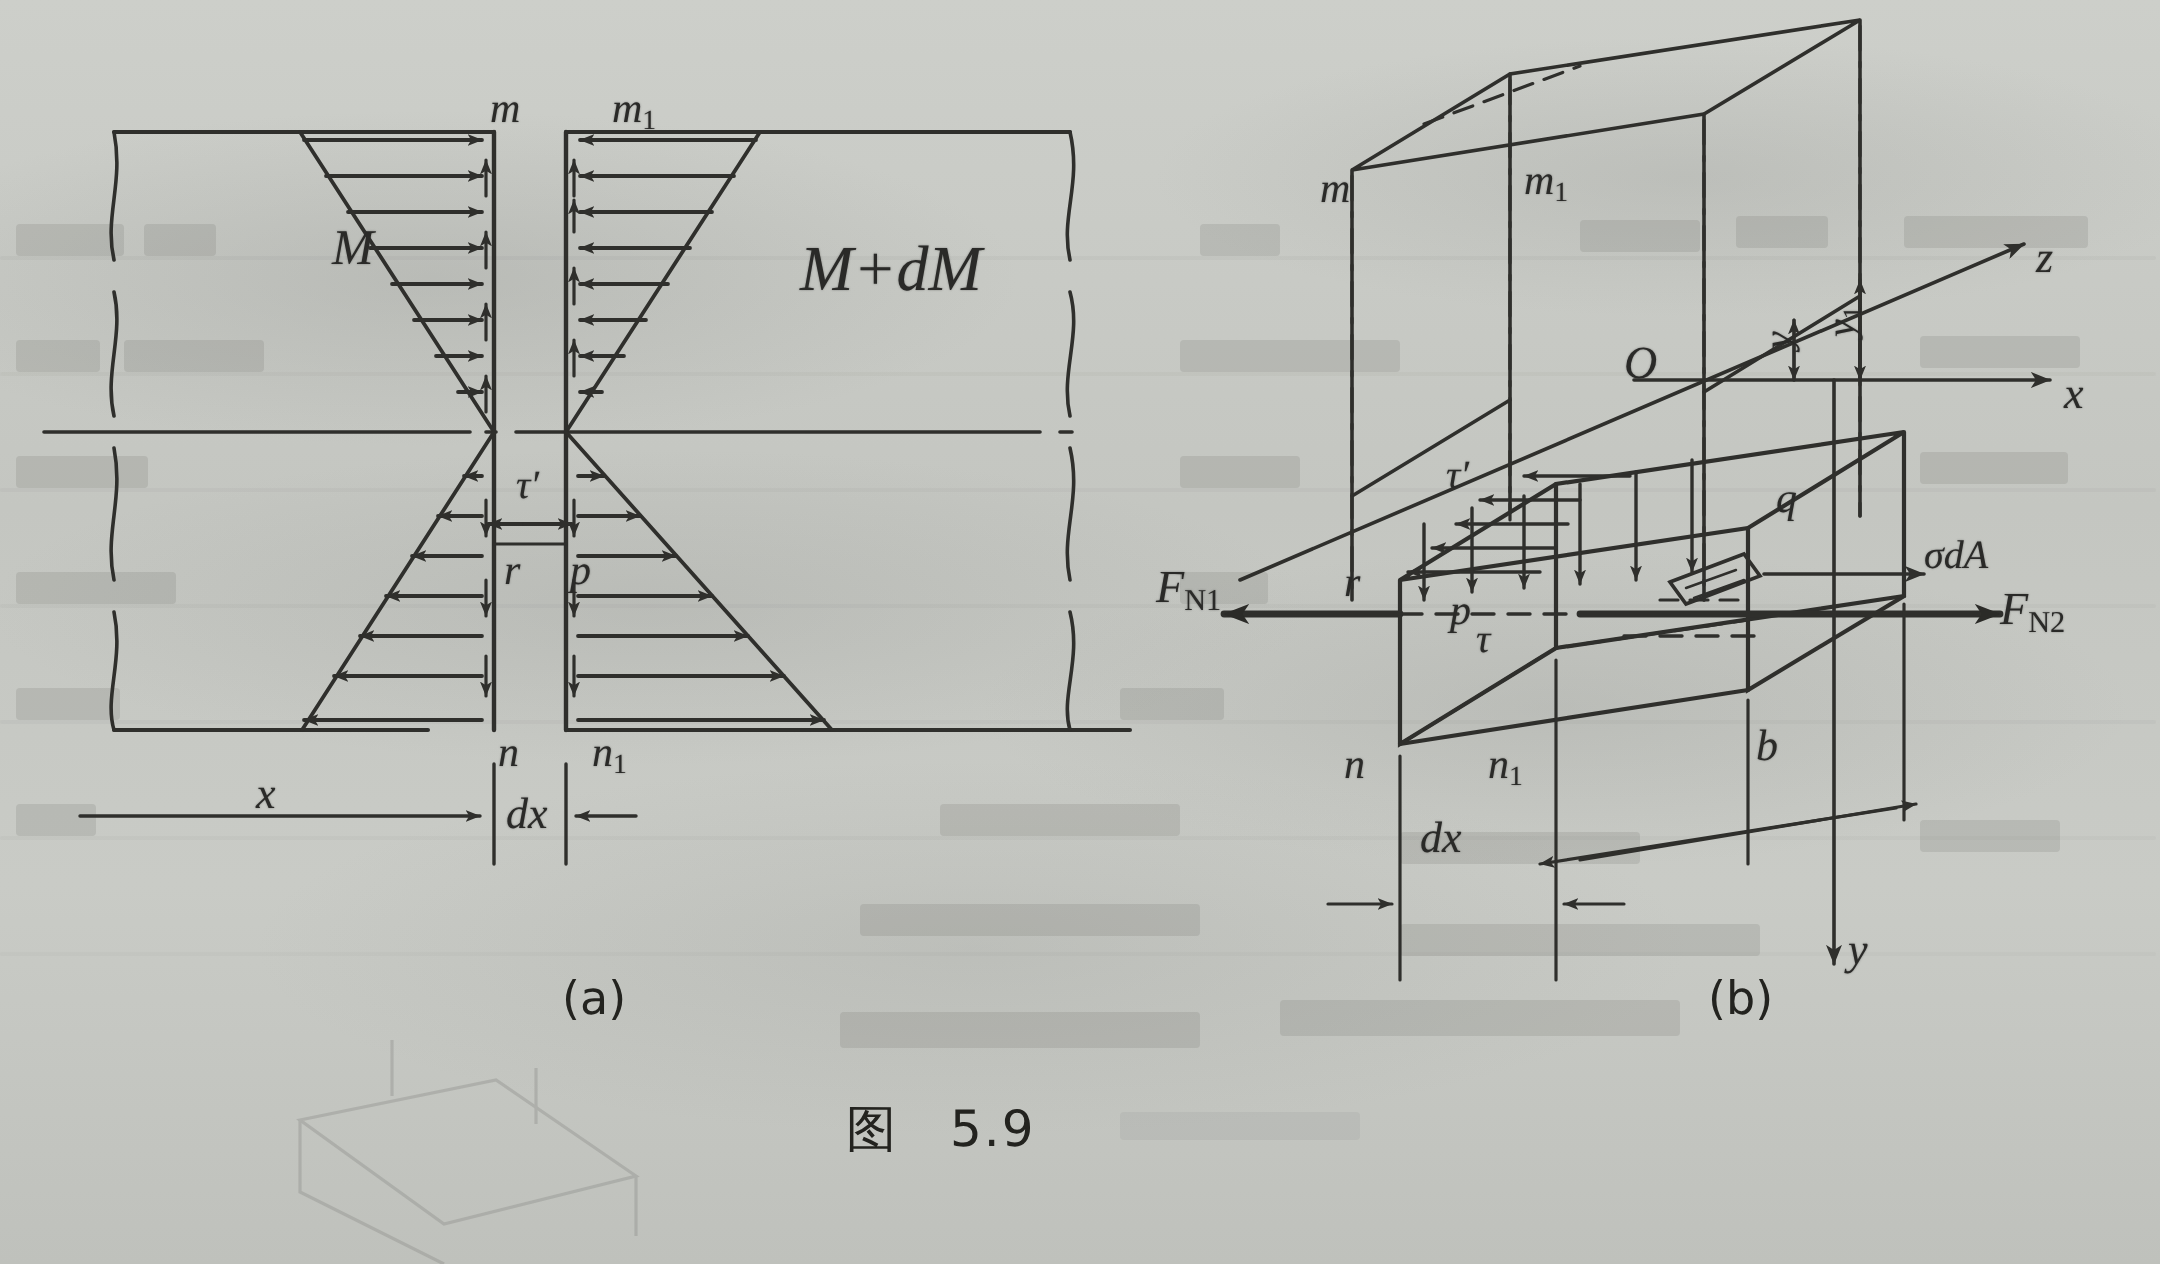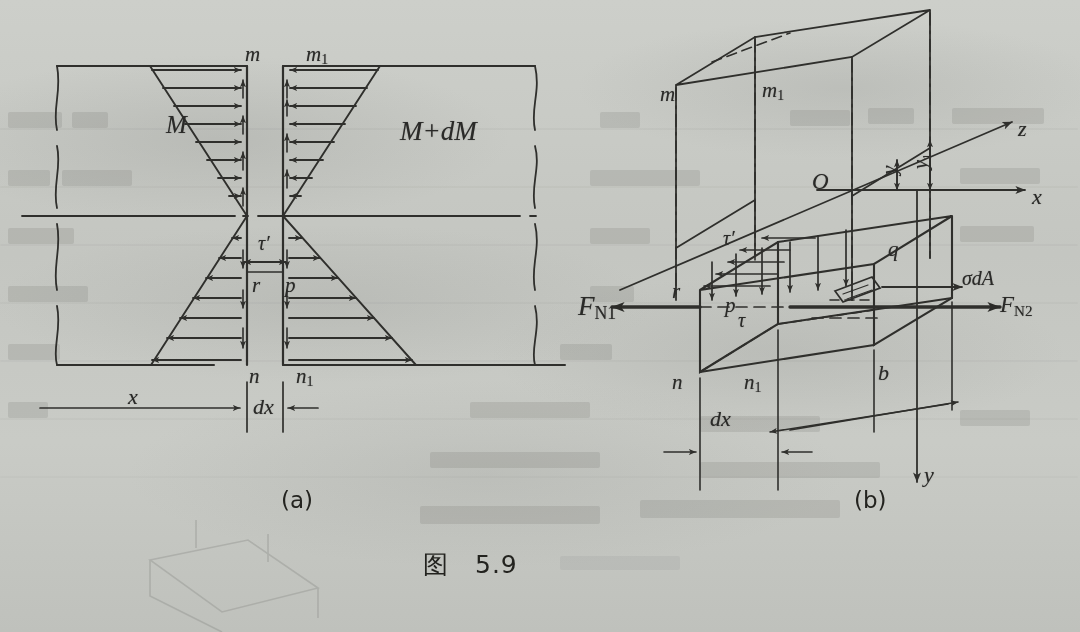--- a/index.html
+++ b/index.html
@@ -323,21 +323,21 @@
     <g stroke-width="1.6">
       <line x1="874" y1="350" x2="874" y2="432"></line>
       <line x1="952" y1="302" x2="952" y2="410"></line>
       <line x1="948" y1="404" x2="770" y2="432" marker-end="url(#ahs)"></line>
       <line x1="790" y1="430" x2="958" y2="402" marker-end="url(#ahs)"></line>
     </g>
   </g>
 </svg>
 
 <div class="lbl" style="left:166px;top:112px;font-size:25px;">M</div>
-<div class="lbl" style="left:400px;top:118px;font-size:27px;">M+dM</div>
+<div class="lbl" style="left:400px;top:118px;font-size:32px;">M+dM</div>
 <div class="lbl" style="left:245px;top:44px;font-size:21px;">m</div>
 <div class="lbl" style="left:306px;top:44px;font-size:21px;">
   <span>m</span><span class="sub">1</span>
 </div>
 <div class="lbl" style="left:249px;top:366px;font-size:21px;">n</div>
 <div class="lbl" style="left:296px;top:366px;font-size:21px;">
   <span>n</span><span class="sub">1</span>
 </div>
 <div class="lbl" style="left:258px;top:233px;font-size:20px;">τ′</div>
 <div class="lbl" style="left:252px;top:275px;font-size:21px;">r</div>
@@ -360,21 +360,21 @@
 <div class="lbl" style="left:924px;top:464px;font-size:22px;">y</div>
 <div class="lbl rot" style="left:885px;top:160px;font-size:20px;transform:rotate(-90deg);">y</div>
 <div class="lbl rot" style="left:914px;top:150px;font-size:20px;transform:rotate(-90deg);">
   <span>y</span><span class="sub">1</span>
 </div>
 <div class="lbl" style="left:723px;top:228px;font-size:20px;">τ′</div>
 <div class="lbl" style="left:738px;top:310px;font-size:20px;">τ</div>
 <div class="lbl" style="left:672px;top:281px;font-size:21px;">r</div>
 <div class="lbl" style="left:725px;top:295px;font-size:21px;">p</div>
 <div class="lbl" style="left:888px;top:239px;font-size:21px;">q</div>
-<div class="lbl" style="left:578px;top:293px;font-size:27px;">
+<div class="lbl" style="left:578px;top:282px;font-size:23px;">
   <span>F</span><span class="sub">N1</span>
 </div>
 <div class="lbl" style="left:1000px;top:293px;font-size:23px;text-align:center;">
   <span>F</span><span class="sub">N2</span>
 </div>
 <div class="lbl" style="left:962px;top:268px;font-size:20px;">σdA</div>
 <div class="lbl" style="left:878px;top:362px;font-size:22px;">b</div>
 <div class="lbl" style="left:710px;top:408px;font-size:22px;">dx</div>
 <div class="cap" style="left:854px;top:487px;font-size:23px;">(b)</div>
 

